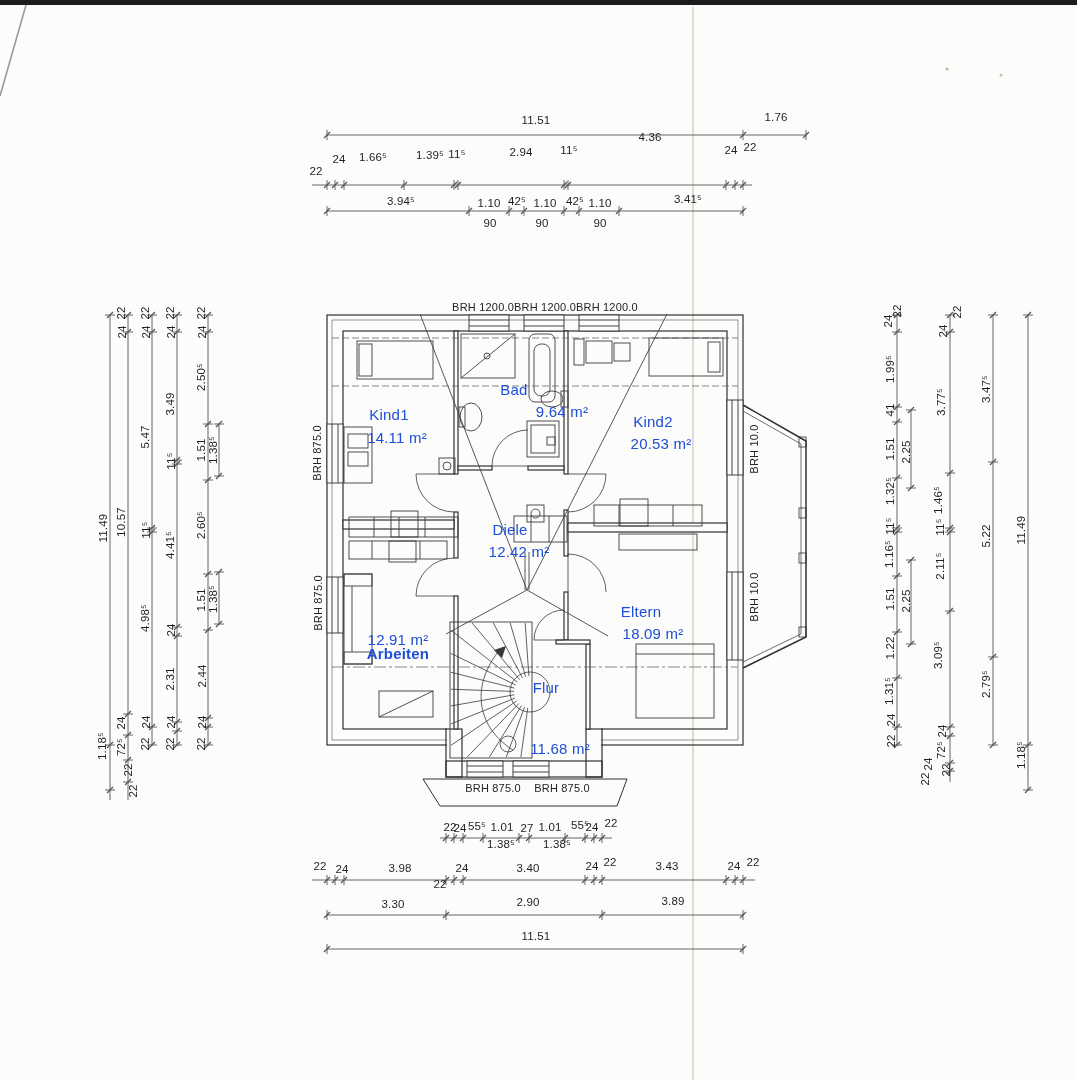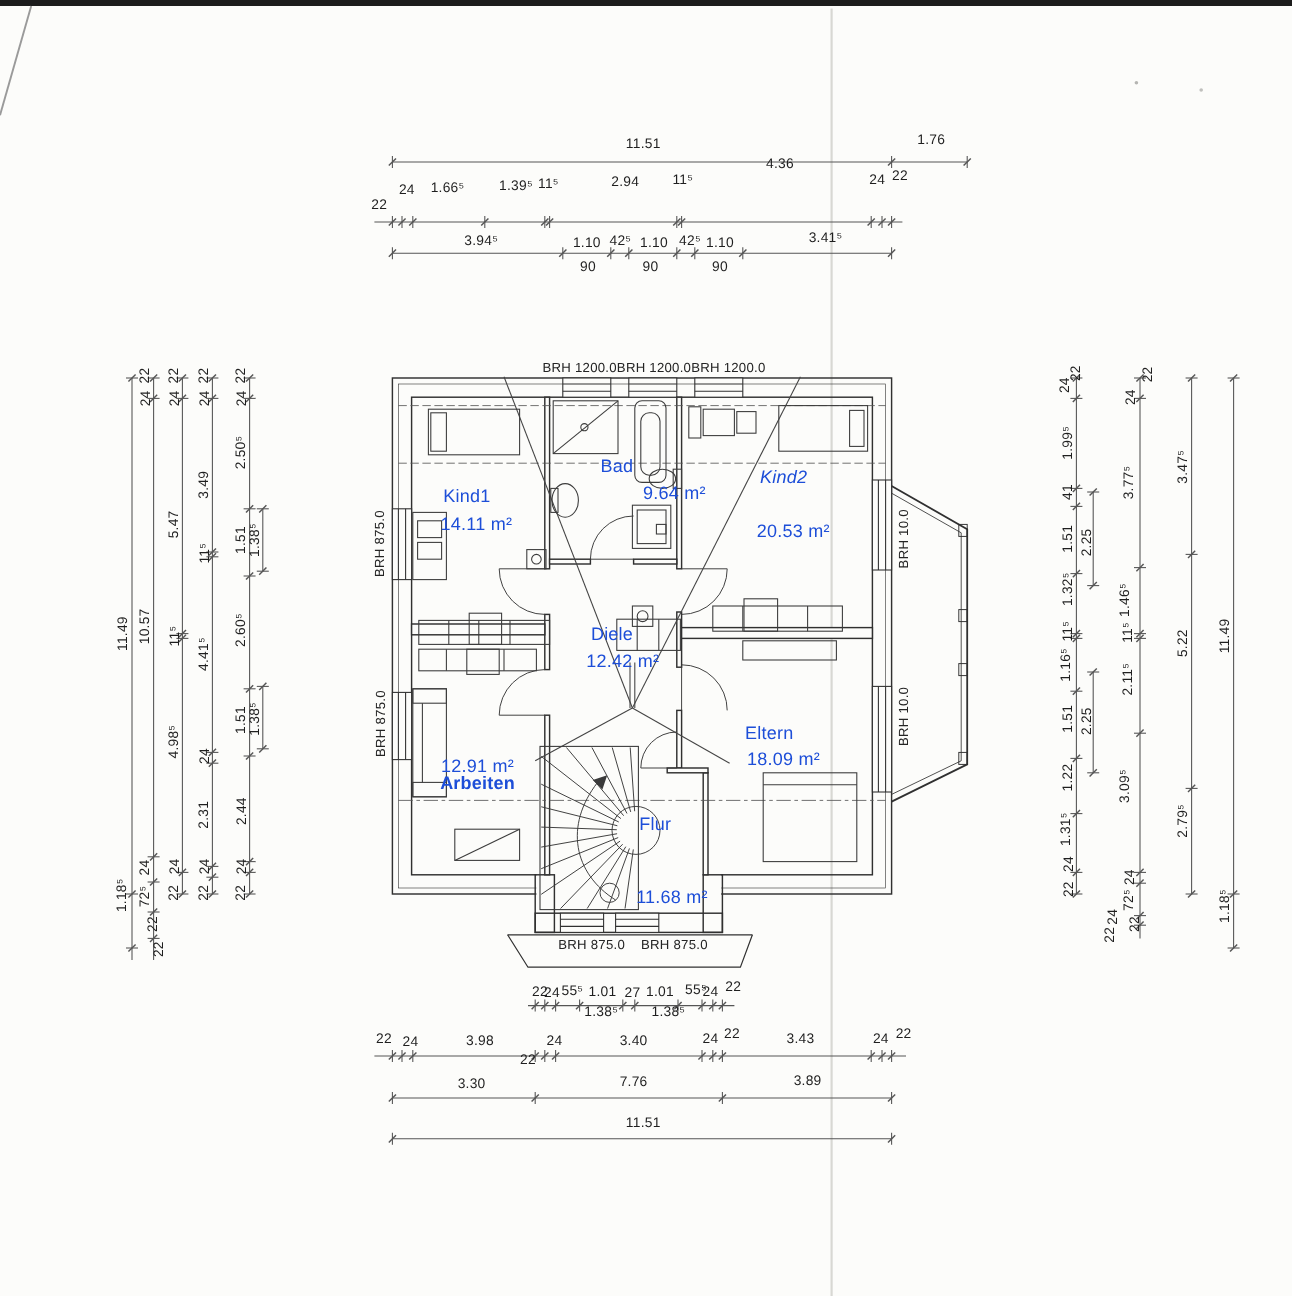--- a/index.html
+++ b/index.html
@@ -585,21 +585,21 @@
       <div class="lbl lbl-dim" style="left: 400px; top: 868px;">3.98</div>
       <div class="lbl lbl-dim" style="left: 440px; top: 884px;">22</div>
       <div class="lbl lbl-dim" style="left: 462px; top: 868px;">24</div>
       <div class="lbl lbl-dim" style="left: 528px; top: 868px;">3.40</div>
       <div class="lbl lbl-dim" style="left: 592px; top: 866px;">24</div>
       <div class="lbl lbl-dim" style="left: 610px; top: 862px;">22</div>
       <div class="lbl lbl-dim" style="left: 667px; top: 866px;">3.43</div>
       <div class="lbl lbl-dim" style="left: 734px; top: 866px;">24</div>
       <div class="lbl lbl-dim" style="left: 753px; top: 862px;">22</div>
       <div class="lbl lbl-dim" style="left: 393px; top: 904px;">3.30</div>
-      <div class="lbl lbl-dim" style="left: 528px; top: 902px;">7.76</div>
+      <div class="lbl lbl-dim" style="left: 528px; top: 902px;">2.90</div>
       <div class="lbl lbl-dim" style="left: 673px; top: 901px;">3.89</div>
       <div class="lbl lbl-dim" style="left: 536px; top: 936px;">11.51</div>
       <div class="lbl lbl-dim rot" style="left: 103px; top: 528px;">11.49</div>
       <div class="lbl lbl-dim rot" style="left: 102px; top: 746px;">1.18⁵</div>
       <div class="lbl lbl-dim rot" style="left: 121px; top: 313px;">22</div>
       <div class="lbl lbl-dim rot" style="left: 122px; top: 332px;">24</div>
       <div class="lbl lbl-dim rot" style="left: 121px; top: 522px;">10.57</div>
       <div class="lbl lbl-dim rot" style="left: 121px; top: 723px;">24</div>
       <div class="lbl lbl-dim rot" style="left: 121px; top: 747px;">72⁵</div>
       <div class="lbl lbl-dim rot" style="left: 128px; top: 770px;">22</div>
@@ -660,21 +660,21 @@
       <div class="lbl lbl-dim rot" style="left: 946px; top: 770px;">22</div>
       <div class="lbl lbl-dim rot" style="left: 986px; top: 389px;">3.47⁵</div>
       <div class="lbl lbl-dim rot" style="left: 986px; top: 536px;">5.22</div>
       <div class="lbl lbl-dim rot" style="left: 986px; top: 684px;">2.79⁵</div>
       <div class="lbl lbl-dim rot" style="left: 1021px; top: 530px;">11.49</div>
       <div class="lbl lbl-dim rot" style="left: 1021px; top: 755px;">1.18⁵</div>
       <div class="lbl lbl-room" style="left: 389px; top: 414px;">Kind1</div>
       <div class="lbl lbl-room" style="left: 397px; top: 437px;">14.11 m²</div>
       <div class="lbl lbl-room" style="left: 514px; top: 389px;">Bad</div>
       <div class="lbl lbl-room" style="left: 520px; top: 411px; margin-left: 42px;">9.64 m²</div>
-      <div class="lbl lbl-room" style="left: 653px; top: 398px; font-style: italic;">Kind2</div>
+      <div class="lbl lbl-room" style="left: 653px; top: 421px;">Kind2</div>
       <div class="lbl lbl-room" style="left: 661px; top: 443px;">20.53 m²</div>
       <div class="lbl lbl-room" style="left: 510px; top: 529px;">Diele</div>
       <div class="lbl lbl-room" style="left: 519px; top: 551px;">12.42 m²</div>
       <div class="lbl lbl-room" style="left: 398px; top: 653px; font-weight: bold;">Arbeiten</div>
       <div class="lbl lbl-room" style="left: 398px; top: 639px;">12.91 m²</div>
       <div class="lbl lbl-room" style="left: 641px; top: 611px;">Eltern</div>
       <div class="lbl lbl-room" style="left: 653px; top: 633px;">18.09 m²</div>
       <div class="lbl lbl-room" style="left: 546px; top: 687px;">Flur</div>
       <div class="lbl lbl-room" style="left: 560px; top: 748px;">11.68 m²</div>
       <div class="lbl lbl-brh" style="left: 545px; top: 307px;">BRH 1200.0BRH 1200.0BRH 1200.0</div>

